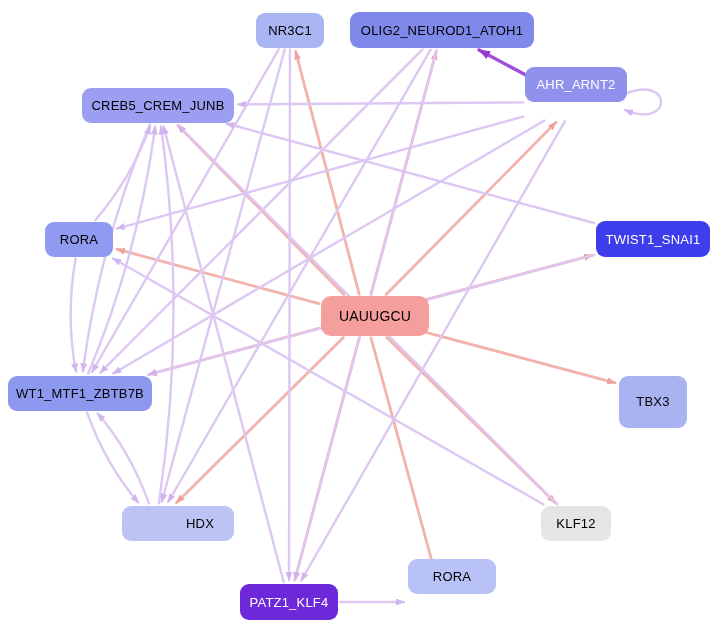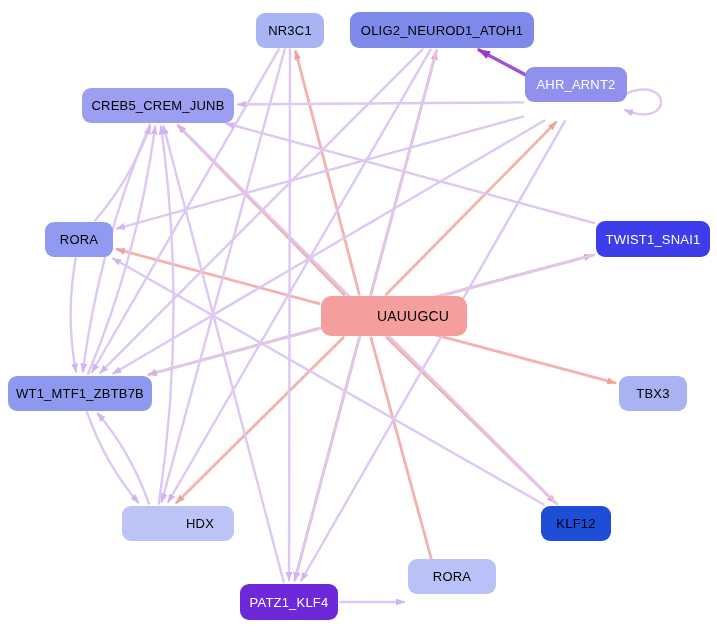--- a/index.html
+++ b/index.html
@@ -73,27 +73,27 @@
       <path d="M 340.0 602.0 L 404.0 602.0" fill="none" stroke="#ddc7f3" stroke-width="2.4" stroke-linecap="round" marker-end="url(#arrow-lavender)"></path>
       <path d="M 158.9 503.5 Q 187.0 314.1 161.0 126.5" fill="none" stroke="#ddc7f3" stroke-width="2.4" stroke-linecap="round" marker-end="url(#arrow-lavender)"></path>
       <path d="M 88.1 373.7 Q 138.3 254.2 155.2 126.5" fill="none" stroke="#ddc7f3" stroke-width="2.4" stroke-linecap="round" marker-end="url(#arrow-lavender)"></path>
       <path d="M 149.9 124.3 Q 99.7 243.8 82.8 371.5" fill="none" stroke="#ddc7f3" stroke-width="2.4" stroke-linecap="round" marker-end="url(#arrow-lavender)"></path>
       <path d="M 95.4 220.0 Q 130.6 179.1 150.1 126.3" fill="none" stroke="#ddc7f3" stroke-width="2.4" stroke-linecap="round" marker-end="url(#arrow-lavender)"></path>
       <path d="M 75.6 258.5 Q 65.5 316.1 76.0 371.6" fill="none" stroke="#ddc7f3" stroke-width="2.4" stroke-linecap="round" marker-end="url(#arrow-lavender)"></path>
       <path d="M 87.0 412.4 Q 105.9 465.1 138.3 502.5" fill="none" stroke="#ddc7f3" stroke-width="2.4" stroke-linecap="round" marker-end="url(#arrow-lavender)"></path>
       <path d="M 149.0 503.6 Q 130.1 450.9 97.7 413.5" fill="none" stroke="#ddc7f3" stroke-width="2.4" stroke-linecap="round" marker-end="url(#arrow-lavender)"></path>
     </svg>
   <div id="node-layer">
-      <div class="node center" style="left: 321px; top: 296px; width: 108px; height: 40px; background: rgb(245, 158, 158); color: rgb(0, 0, 0); padding-left: 38px;">UAUUGCU</div>
+      <div class="node center" style="left: 321px; top: 296px; width: 108px; height: 40px; background: rgb(245, 158, 158); color: rgb(0, 0, 0);">UAUUGCU</div>
       <div class="node" style="left: 256px; top: 12.5px; width: 68px; height: 35px; background: rgb(169, 181, 242); color: rgb(0, 0, 0);">NR3C1</div>
       <div class="node" style="left: 350px; top: 12px; width: 184px; height: 36px; background: rgb(126, 137, 234); color: rgb(0, 0, 0);">OLIG2_NEUROD1_ATOH1</div>
       <div class="node" style="left: 525px; top: 67px; width: 102px; height: 35px; background: rgb(144, 144, 237); color: rgb(255, 255, 255);">AHR_ARNT2</div>
       <div class="node" style="left: 596px; top: 221px; width: 114px; height: 36px; background: rgb(61, 61, 235); color: rgb(255, 255, 255);">TWIST1_SNAI1</div>
-      <div class="node" style="left: 619px; top: 375.5px; width: 68px; height: 35px; background: rgb(169, 179, 241); color: rgb(0, 0, 0);">TBX3</div>
-      <div class="node" style="left: 541px; top: 505.5px; width: 70px; height: 35px; background: #1d4ed8; color: rgb(0, 0, 0);">KLF12</div>
+      <div class="node" style="left: 619px; top: 375.5px; width: 68px; height: 52px; background: rgb(169, 179, 241); color: rgb(0, 0, 0);">TBX3</div>
+      <div class="node" style="left: 541px; top: 505.5px; width: 70px; height: 35px; background: #e5e5e5; color: rgb(0, 0, 0);">KLF12</div>
       <div class="node" style="left: 408px; top: 559px; width: 88px; height: 35px; background: rgb(185, 194, 246); color: #000000;">RORA</div>
       <div class="node" style="left: 240px; top: 584px; width: 98px; height: 36px; background: #6d28d9; color: rgb(255, 255, 255);">PATZ1_KLF4</div>
       <div class="node" style="left: 122px; top: 505.5px; width: 68px; height: 35px; background: rgb(188, 196, 246); color: rgb(0, 0, 0); padding-left: 44px;">HDX</div>
       <div class="node" style="left: 8px; top: 375.5px; width: 144px; height: 35px; background: rgb(141, 153, 239); color: rgb(0, 0, 0);">WT1_MTF1_ZBTB7B</div>
       <div class="node" style="left: 45px; top: 221.5px; width: 68px; height: 35px; background: rgb(143, 154, 240); color: rgb(0, 0, 0);">RORA</div>
       <div class="node" style="left: 82px; top: 87.5px; width: 152px; height: 35px; background: rgb(156, 158, 241); color: rgb(0, 0, 0);">CREB5_CREM_JUNB</div>
     </div>
 </div>
 
 </body></html>

